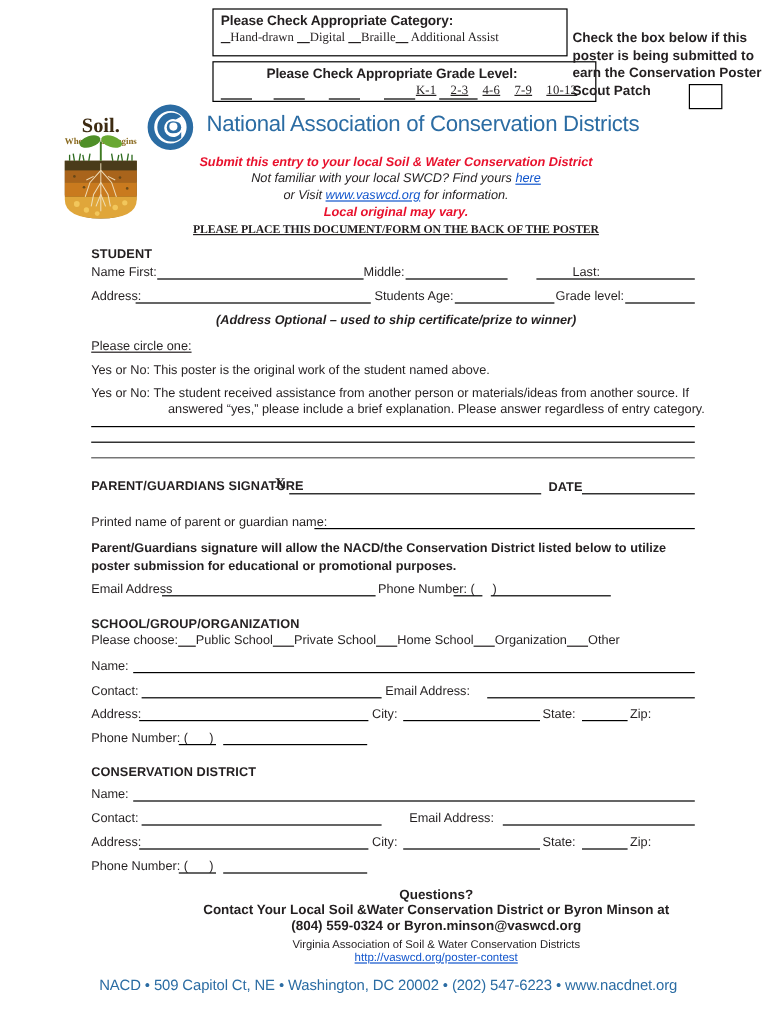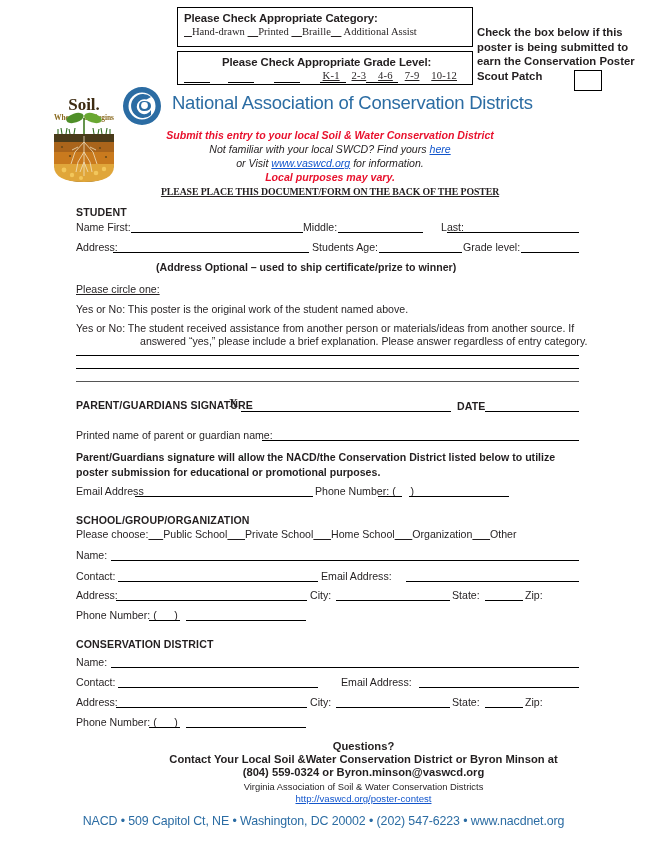--- a/index.html
+++ b/index.html
@@ -31,21 +31,21 @@
   }
   .hdr-title .l3 { font-weight: bold; }
   .chk-box {
     position: absolute;
     border: 1.3px solid #000;
     background: #fff;
     box-sizing: border-box;
     padding: 3px 6px 2px 6px;
   }
   #cat-box  { left: 177px; top: 7px;  width: 296px; height: 40px; }
-  #grade-box{ left: 177px; top: 51px; width: 296px; height: 34px; padding-left: 44px; }
+  #grade-box{ left: 177px; top: 51px; width: 320px; height: 34px; padding-left: 44px; }
   .box-head {
     font-size: 11.4px;
     font-weight: bold;
     letter-spacing: -0.1px;
     line-height: 14px;
     color: #231f20;
   }
   .box-opts {
     font-family: "Liberation Serif", serif;
     font-size: 10.6px;
@@ -219,21 +219,21 @@
 </head>
 <body>
 
 <div id="page">
 
 
   <div class="chk-box" id="cat-box">
     <div class="box-head">Please Check Appropriate Category:</div>
     <div class="box-opts">
       <span class="u">&nbsp;&nbsp;&nbsp;</span><span>Hand-drawn</span>
-      <span class="u">&nbsp;&nbsp;&nbsp;&nbsp;</span><span>Printed</span>
+      <span class="u">&nbsp;&nbsp;&nbsp;&nbsp;</span><span>Digital</span>
       <span class="u">&nbsp;&nbsp;&nbsp;&nbsp;</span><span>Braille</span><span class="u">&nbsp;&nbsp;&nbsp;&nbsp;</span>
       <span>Additional Assist</span>
     </div>
   </div>
 
   <div class="chk-box" id="grade-box">
     <div class="box-head">Please Check Appropriate Grade Level:</div>
     <div class="box-opts grade">
       <span class="u">K-1</span>
       <span class="u">2-3</span>
@@ -315,41 +315,41 @@
       <path d="M24,17 Q31,17 31,22 Q31,27 24,27 Q19,27 19,22 Q19,17 24,17 Z" fill="#2b6ca3"></path>
       <circle cx="24.5" cy="21.5" r="3.4" fill="#ffffff"></circle>
     </svg>
   </div>
   <div id="nacd-name">National Association of Conservation Districts</div>
 
   <div id="instructions">
     <div class="ins-1">Submit this entry to your local Soil &amp; Water Conservation District</div>
     <div class="ins-2"><span>Not familiar with your local SWCD? Find yours </span><span class="lnk">here</span></div>
     <div class="ins-3"><span>or Visit </span><span class="lnk">www.vaswcd.org</span><span> for information.</span></div>
-    <div class="ins-4">Local purposes may vary.</div>
+    <div class="ins-4">Local original may vary.</div>
     <div class="ins-5">PLEASE  PLACE THIS DOCUMENT/FORM ON THE BACK OF THE POSTER</div>
   </div>
 
   <div class="sec-head" style="left:76px; top:206px;">STUDENT</div>
 
   <div class="ftext" style="left:76px; top:221px;">Name First:</div>
   <div class="rule" style="left:131px; top:232px; width:172px;"></div>
   <div class="ftext" style="left:303px; top:221px;">Middle:</div>
   <div class="rule" style="left:338px; top:232px; width:85px;"></div>
-  <div class="ftext" style="left:405px; top:221px;padding-left:36px;">Last:</div>
+  <div class="ftext" style="left:441px; top:221px;padding-left:36px;">Last:</div>
   <div class="rule" style="left:447px; top:232px; width:132px;"></div>
 
   <div class="ftext" style="left:76px; top:241px;">Address:</div>
   <div class="rule" style="left:113px; top:252px; width:196px;"></div>
   <div class="ftext" style="left:312px; top:241px;">Students Age:</div>
   <div class="rule" style="left:379px; top:252px; width:83px;"></div>
   <div class="ftext" style="left:463px; top:241px;">Grade level:</div>
   <div class="rule" style="left:521px; top:252px; width:58px;"></div>
 
-  <div class="ftext b" style="left:156px; top:261px;">(Address Optional – used to ship certificate/prize to winner)</div>
+  <div class="ftext b" style="left:180px; top:261px;font-style:italic;">(Address Optional – used to ship certificate/prize to winner)</div>
 
   <div class="ftext u" style="left:76px; top:283px;">Please circle one:</div>
   <div class="ftext" style="left:76px; top:303px;">Yes or No:  This poster is the original work of the student named above.</div>
   <div class="ftext" style="left:76px; top:322px;">Yes or No: The student received assistance from another person or materials/ideas from another source. If</div>
   <div class="ftext" style="left:140px; top:335px;">answered “yes,” please include a brief explanation. Please answer regardless of entry category.</div>
 
   <div class="rule" style="left:76px; top:355px; width:503px;"></div>
   <div class="rule" style="left:76px; top:368px; width:503px;"></div>
   <div class="rule soft" style="left:76px; top:381px; width:503px;"></div>
 

